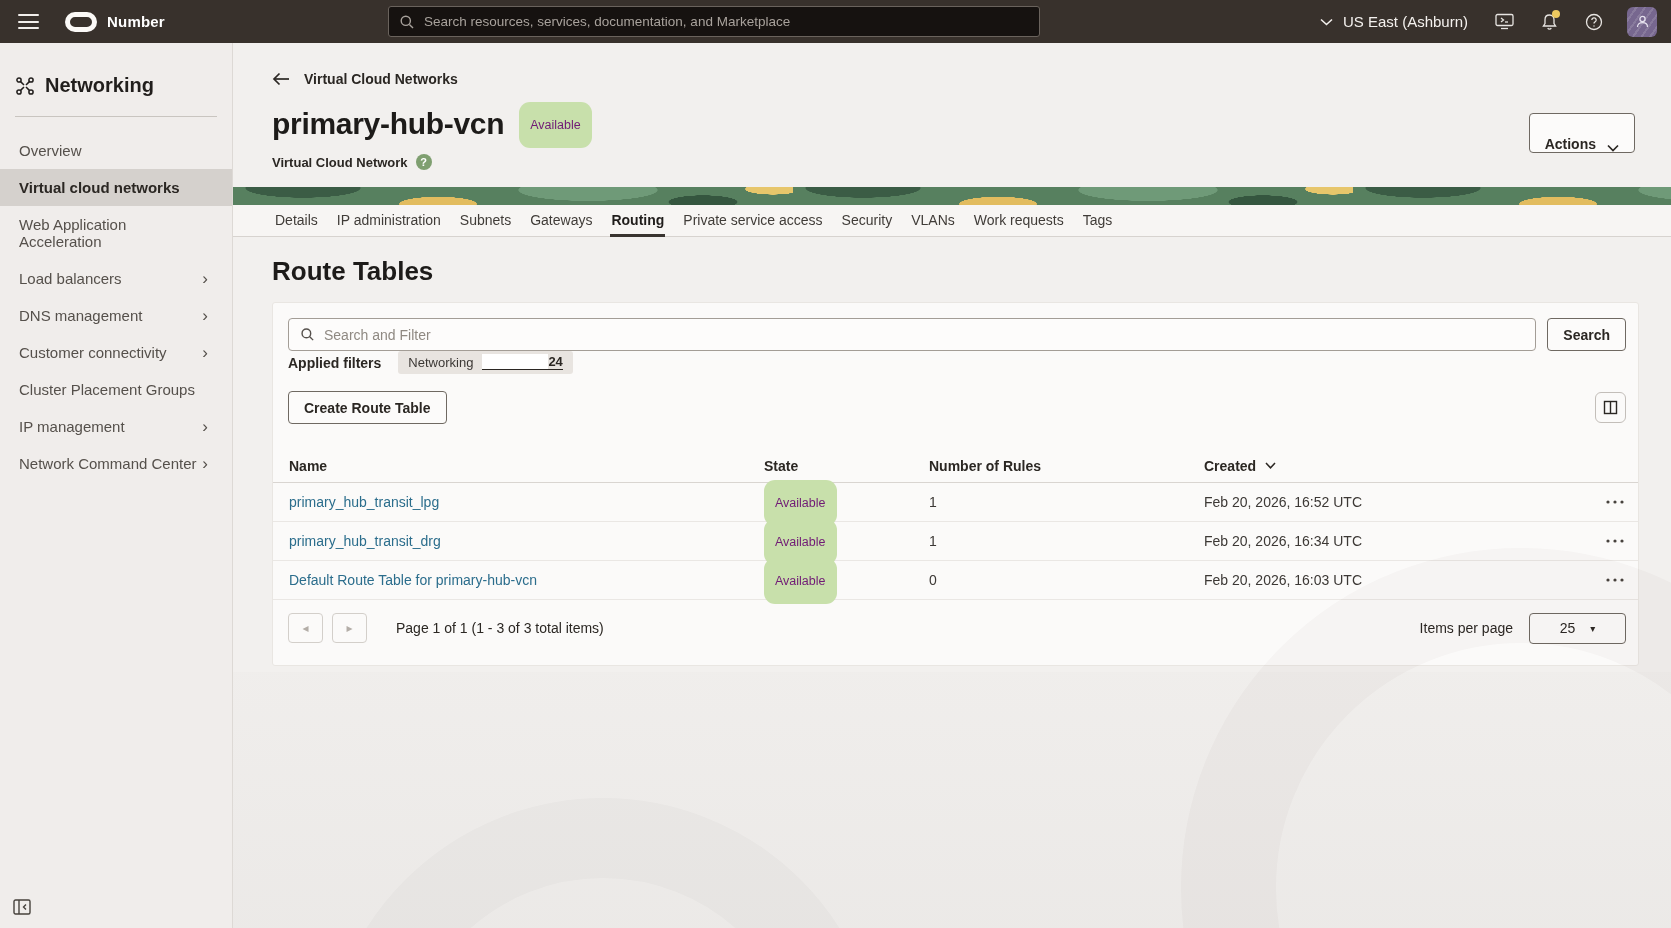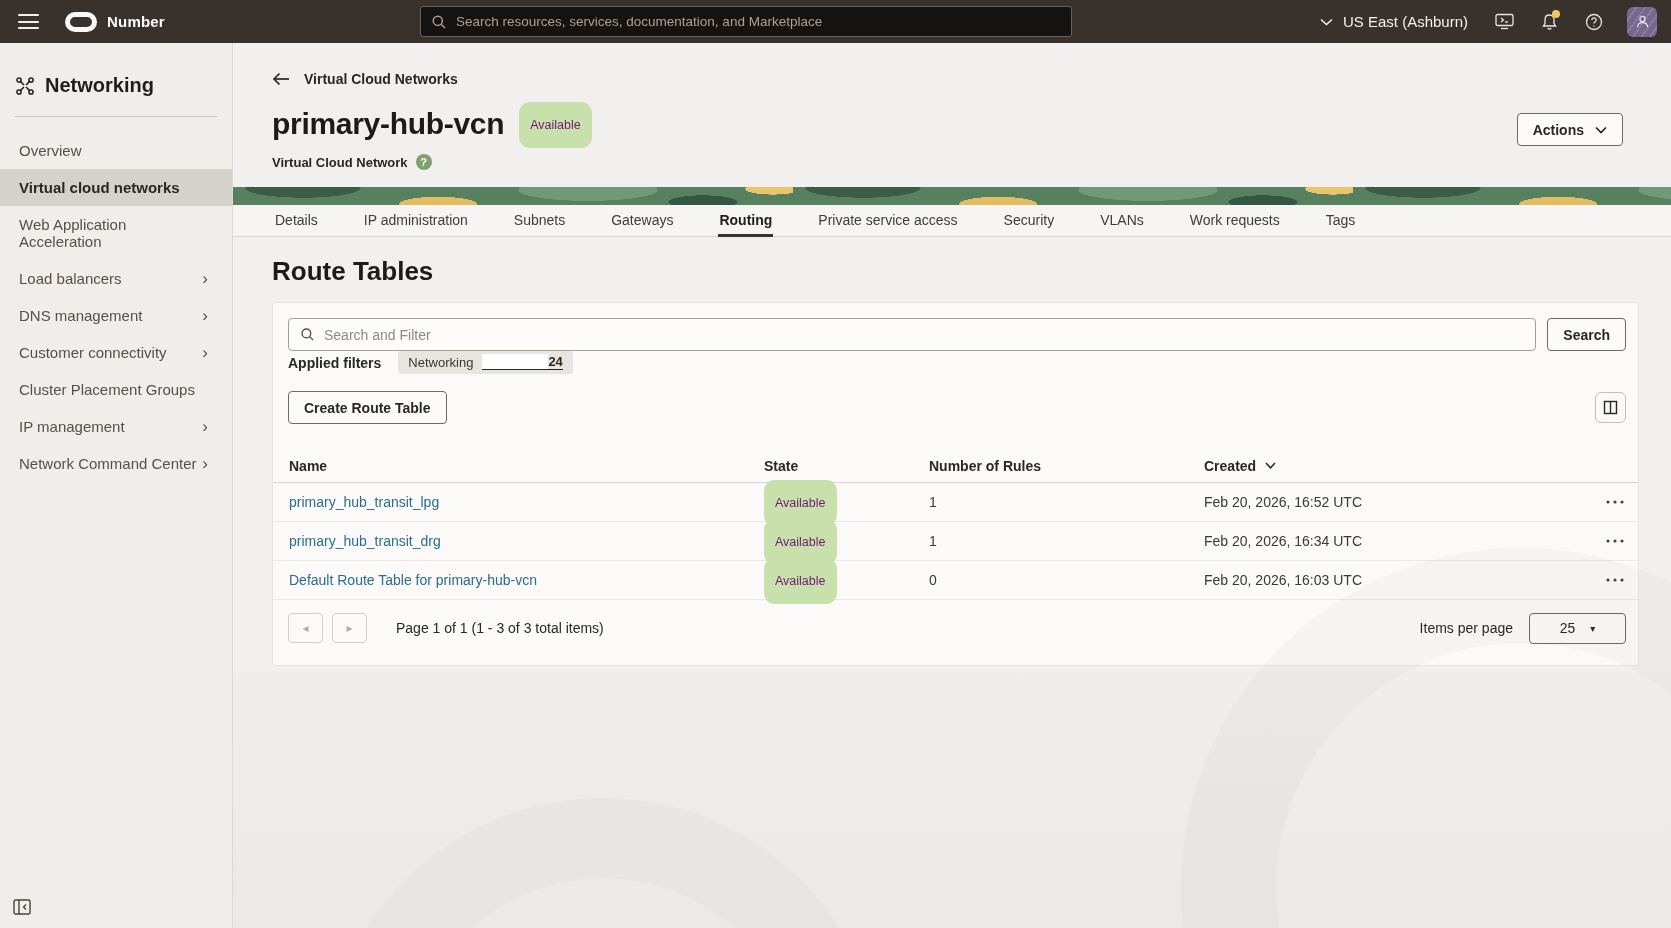--- a/index.html
+++ b/index.html
@@ -12,21 +12,21 @@
   
   .topbar {
     position:relative; height:43px; background:#38312c;
     display:flex; align-items:center; color:#fff;
   }
   .hamburger { margin-left:18px; width:21px; height:15px; display:flex; flex-direction:column; justify-content:space-between; cursor:pointer; }
   .hamburger span { height:2px; background:#f2efec; border-radius:1px; }
   .oracle-logo { margin-left:26px; width:32px; height:20px; border:5px solid #fbf9f7; border-radius:11px; }
   .brand { margin-left:10px; font-size:15px; font-weight:700; letter-spacing:.2px; }
   .topbar-search {
-    position:absolute; left:420px; top:6px; width:652px; height:31px;
+    position:absolute; left:388px; top:6px; width:652px; height:31px;
     background:#161210; border:1px solid #6a635d; border-radius:3px;
     display:flex; align-items:center; padding:0 10px;
   }
   .topbar-search svg { flex:none; }
   .topbar-search input {
     flex:1; margin-left:9px; background:transparent; border:none; outline:none;
     color:#e8e4e0; font-size:13.5px; font-family:inherit;
   }
   .topbar-search input::placeholder { color:#a8a29c; }
   .topbar-right { position:absolute; right:14px; top:0; height:43px; display:flex; align-items:center; }
@@ -78,38 +78,38 @@
     background:#c8e0ab; color:#701a75; font-size:12.5px; font-weight:400;
     padding:16px 11px; border-radius:11px; margin-top:3px;
   }
   .subtitle-row { display:flex; align-items:center; gap:8px; padding-left:39px; margin-top:6px; }
   .subtitle { font-size:13px; font-weight:700; color:#2b2723; }
   .help-circle {
     width:16px; height:16px; border-radius:50%; background:#7f9f70; color:#fff;
     font-size:11px; font-weight:700; display:flex; align-items:center; justify-content:center; cursor:pointer;
   }
   .actions-btn {
-    position:absolute; top:70px; right:48px; height:33px; padding:0 15px;
-    display:flex; align-items:center; gap:11px;
+    position:absolute; top:70px; right:36px; height:40px; padding:0 15px;
+    display:flex; align-items:flex-end; gap:11px;
     background:#fcfbfa; border:1px solid #6f6962; border-radius:4px;
     font-size:14px; font-weight:700; color:#2b2723; cursor:pointer; font-family:inherit;
   }
 
   .banner {
     margin-top:17px; height:18px; background-color:#57805f;
     background-image:
       radial-gradient(ellipse 95px 16px at 70px 1px,  #3b5c45 0 60%, transparent 61%),
       radial-gradient(ellipse 70px 13px at 205px 17px, #e2bc5f 0 55%, transparent 56%),
       radial-gradient(ellipse 115px 18px at 355px 3px, #6f9a78 0 60%, transparent 61%),
       radial-gradient(ellipse 62px 12px at 470px 15px, #35563f 0 55%, transparent 56%),
       radial-gradient(ellipse 50px 10px at 540px 2px,  #e7c66b 0 55%, transparent 56%);
     background-size:560px 18px; background-repeat:repeat-x;
   }
 
-  .tabs { display:flex; gap:44px; padding-left:41px; background:#f7f5f3; border-bottom:1px solid #d7d3cf; }
+  .tabs { display:flex; gap:17px; padding-left:41px; background:#f7f5f3; border-bottom:1px solid #d7d3cf; }
   .tab { padding:7px 1px 6px; font-size:14px; color:#403c38; cursor:pointer; border-bottom:3px solid transparent; margin-bottom:-1px; }
   .tab.active { font-weight:700; color:#201d1b; border-bottom-color:#393430; }
 
   .page { padding:0 32px 0 39px; }
   .section-heading { margin-top:19px; font-size:26px; font-weight:700; color:#1d1b19; }
 
   .card { margin-top:15px; background:#fbfaf9; border:1px solid #e9e6e2; border-radius:3px; height:364px; }
   .search-row { display:flex; gap:11px; padding:15px 12px 0 15px; }
   .filter-search {
     flex:1; height:33px; border:1px solid #a39d96; border-radius:4px; background:#fdfcfb;

